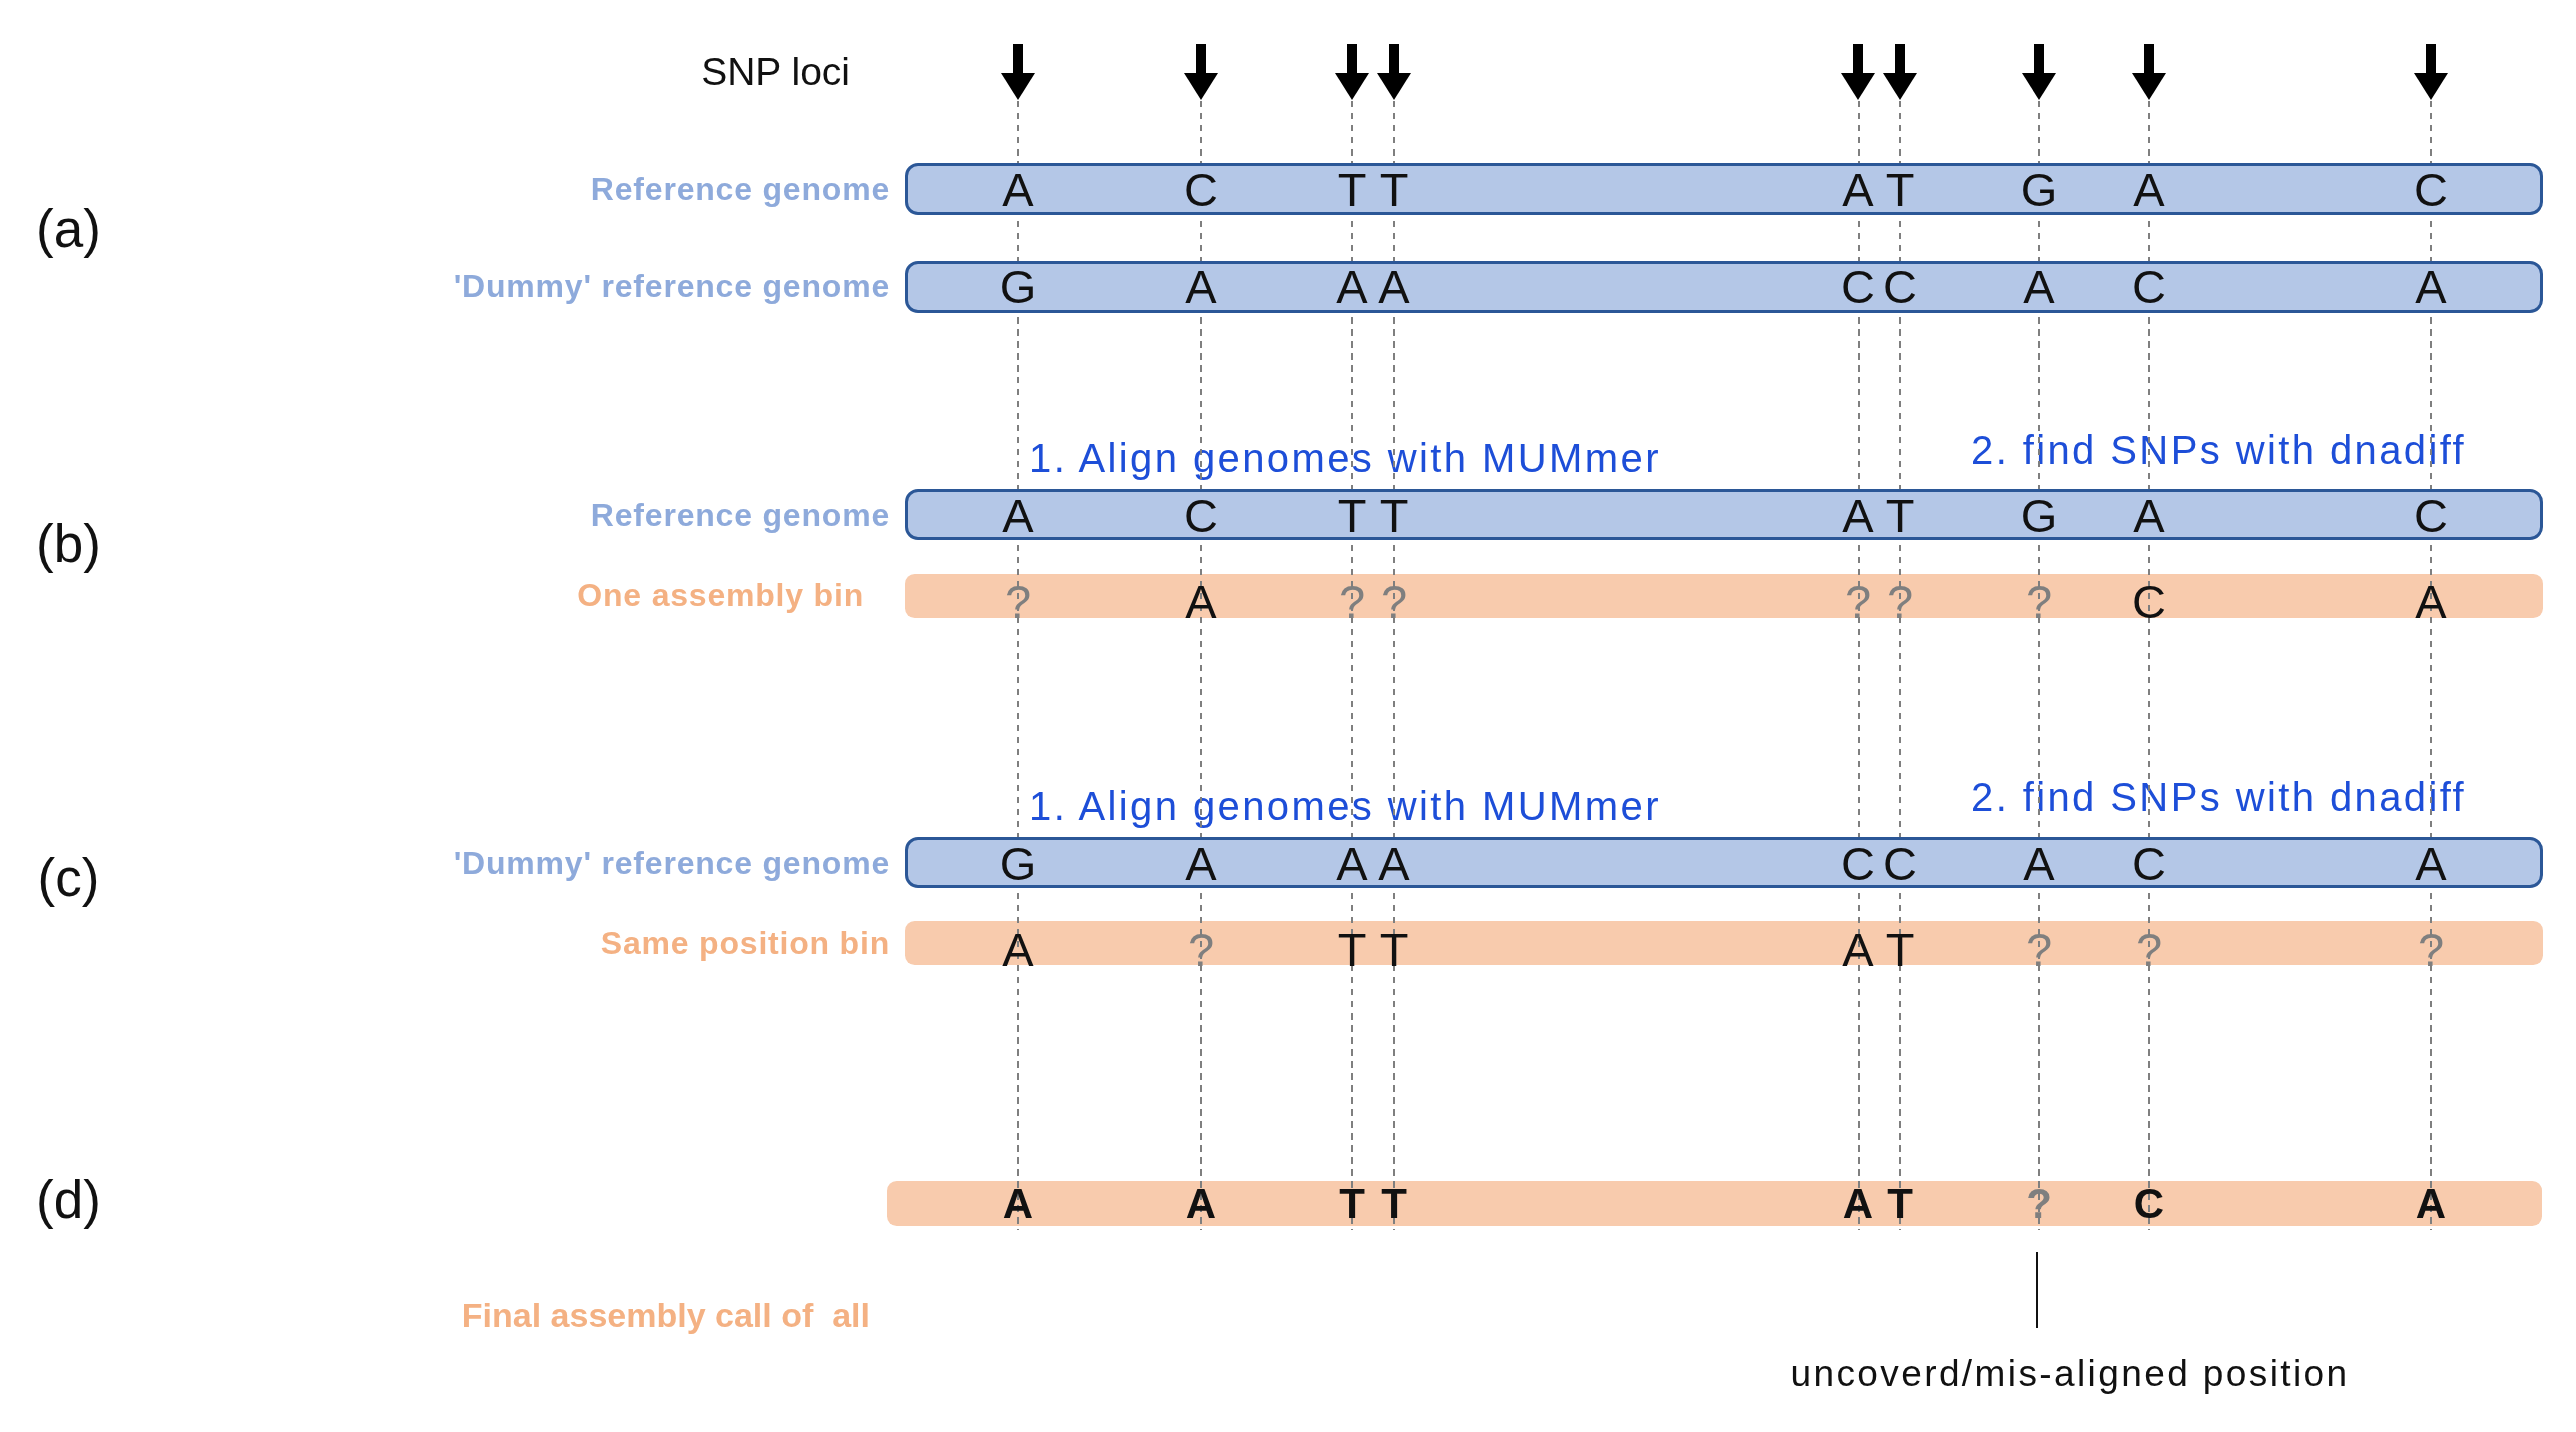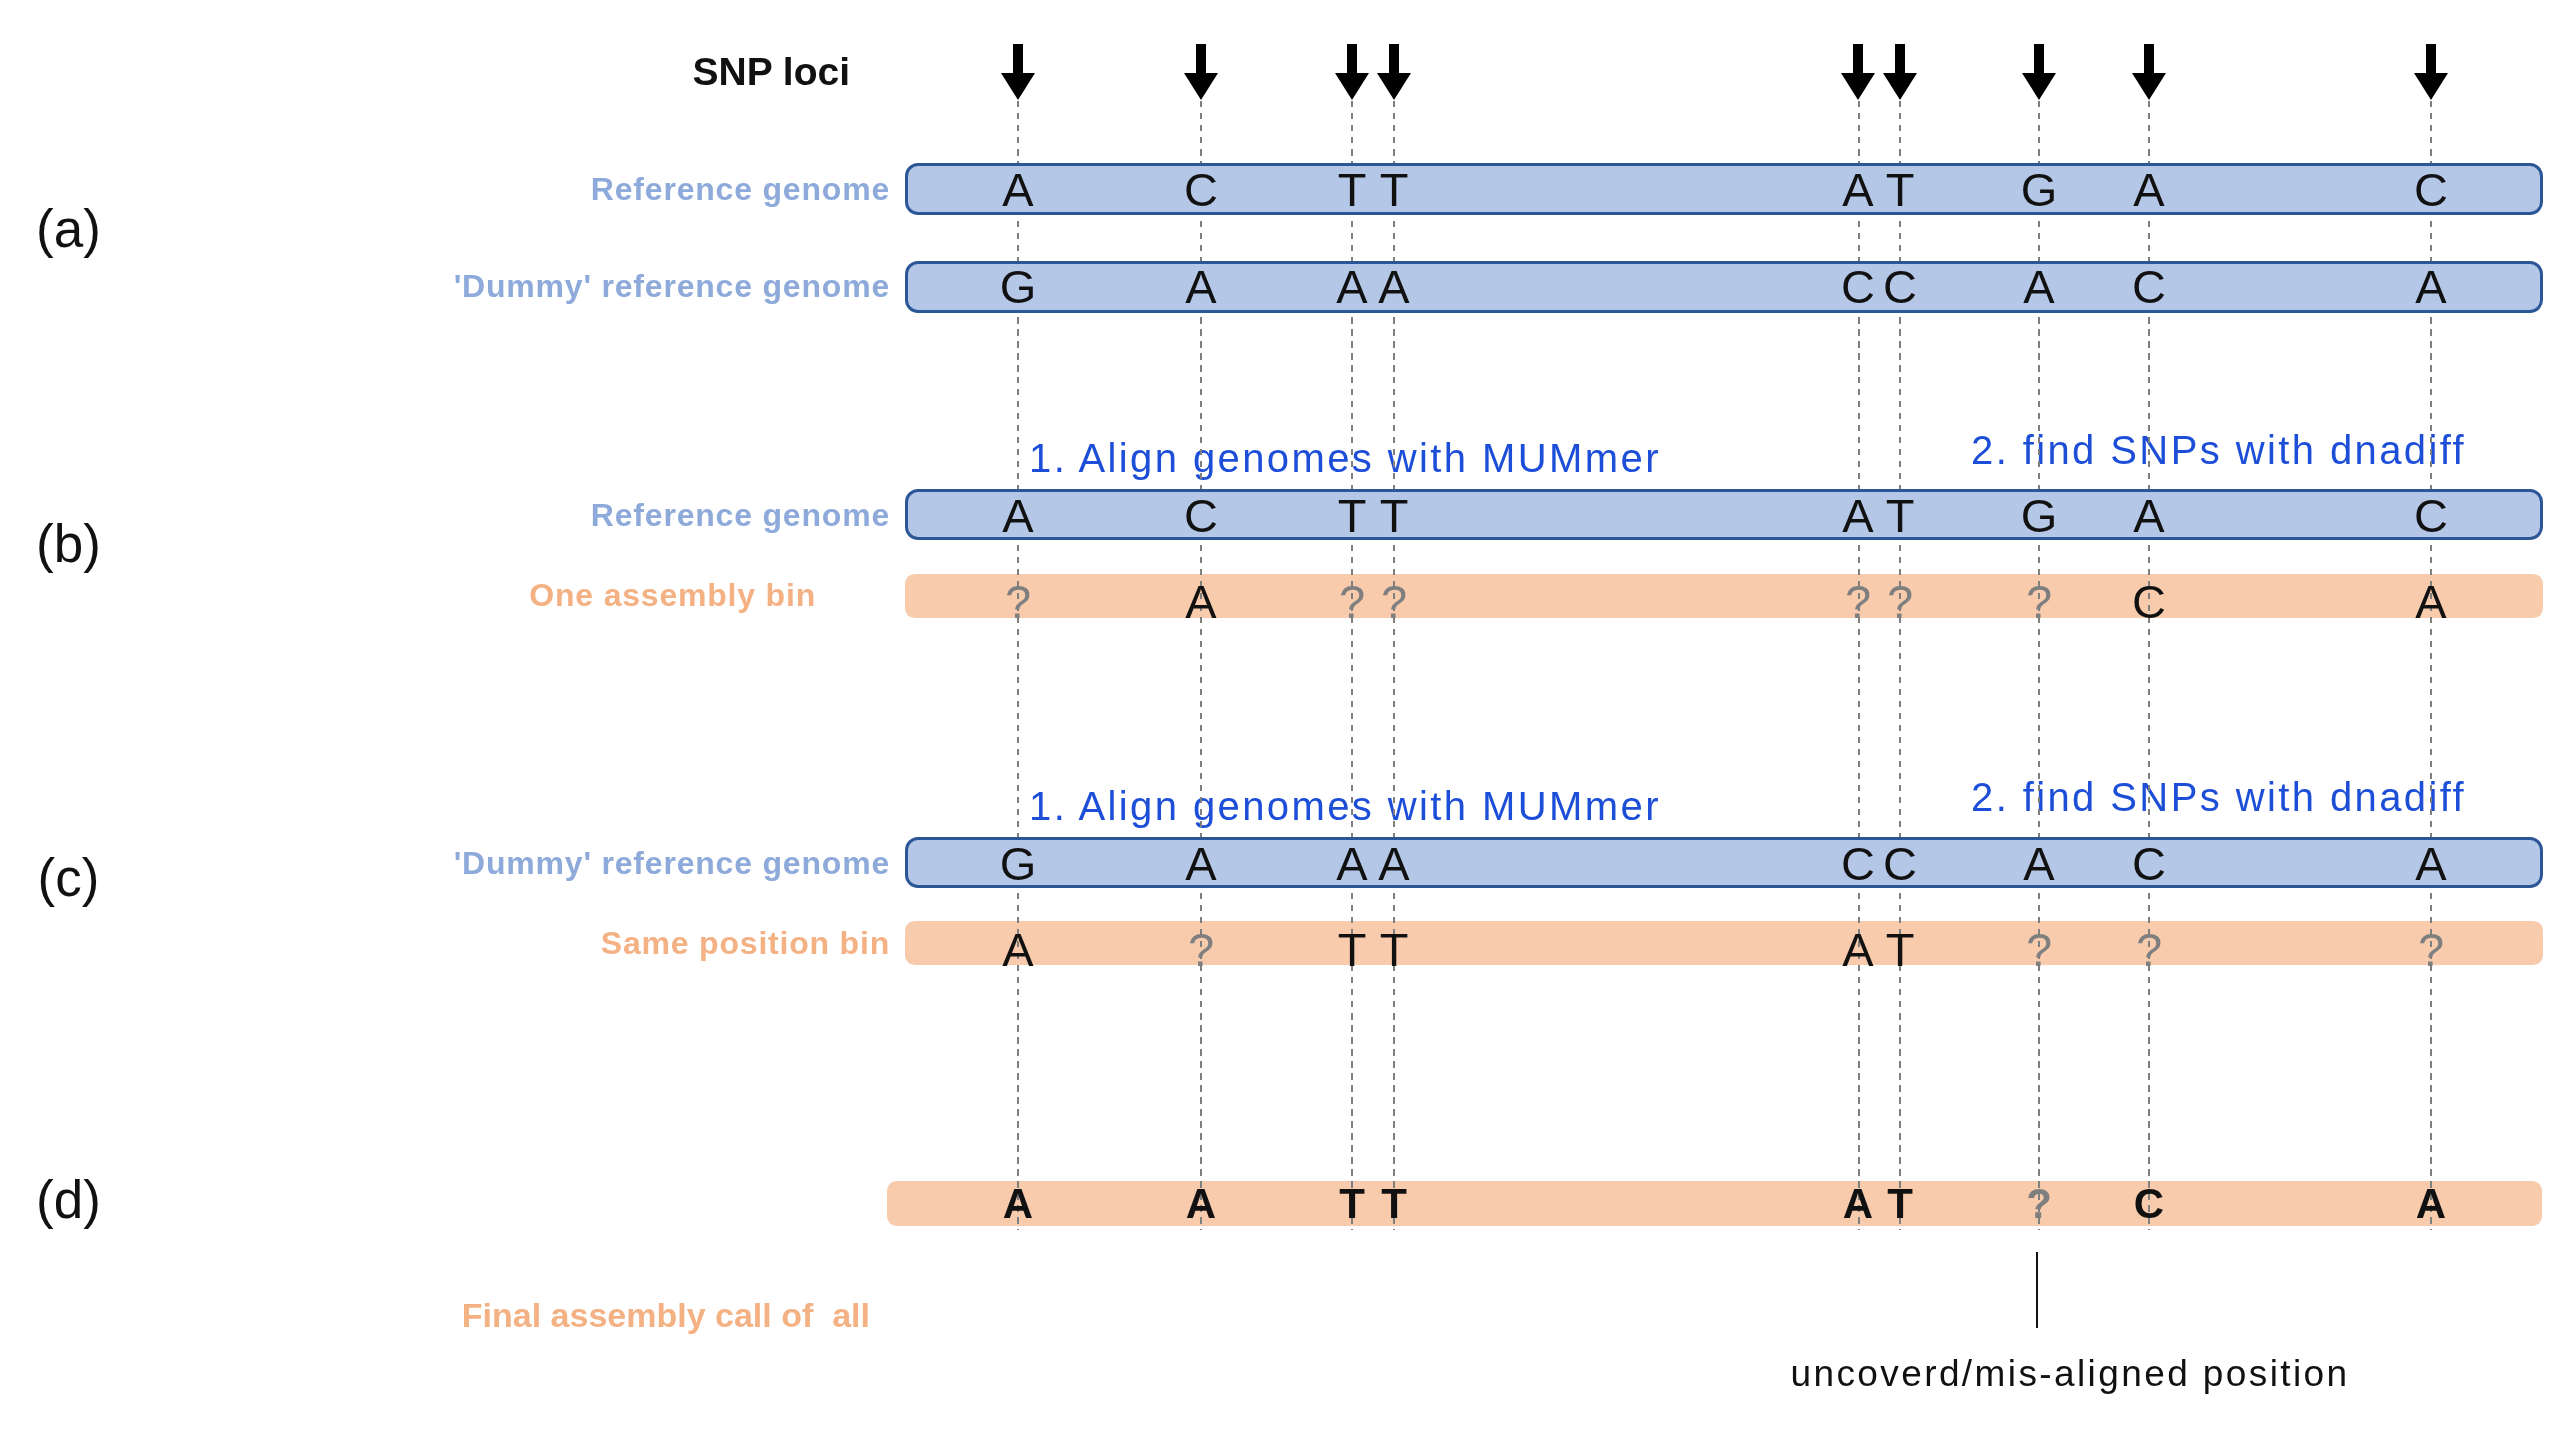--- a/index.html
+++ b/index.html
@@ -7,21 +7,21 @@
     position: relative;
     width: 2576px;
     height: 1432px;
     background: #ffffff;
     overflow: hidden;
     font-family: "Liberation Sans", sans-serif;
   }
   .abs { position: absolute; }
   .snp-loci-label {
     right: 1726px; top: 47px;
-    font-size: 39px; font-weight: bold; color: #111111;
+    font-size: 39px; font-weight: normal; color: #111111;
     line-height: 49px; white-space: pre;
   }
   .section-label {
     left: 16px; width: 105px; text-align: center;
     font-size: 53px; color: #111111; line-height: 73px; white-space: pre;
   }
   .section-label.sa { top: 192px; }
   .section-label.sb { top: 507px; }
   .section-label.sc { top: 841px; }
   .section-label.sd { top: 1163px; }
@@ -146,21 +146,21 @@
       <div style="position: absolute; left: 1018px; top: 515px; transform: translate(-50%, -50%); font-size: 47px; font-weight: normal; line-height: 1; color: rgb(17, 17, 17); z-index: 5;">A</div>
       <div style="position: absolute; left: 1201px; top: 515px; transform: translate(-50%, -50%); font-size: 47px; font-weight: normal; line-height: 1; color: rgb(17, 17, 17); z-index: 5;">C</div>
       <div style="position: absolute; left: 1352px; top: 515px; transform: translate(-50%, -50%); font-size: 47px; font-weight: normal; line-height: 1; color: rgb(17, 17, 17); z-index: 5;">T</div>
       <div style="position: absolute; left: 1394px; top: 515px; transform: translate(-50%, -50%); font-size: 47px; font-weight: normal; line-height: 1; color: rgb(17, 17, 17); z-index: 5;">T</div>
       <div style="position: absolute; left: 1858px; top: 515px; transform: translate(-50%, -50%); font-size: 47px; font-weight: normal; line-height: 1; color: rgb(17, 17, 17); z-index: 5;">A</div>
       <div style="position: absolute; left: 1900px; top: 515px; transform: translate(-50%, -50%); font-size: 47px; font-weight: normal; line-height: 1; color: rgb(17, 17, 17); z-index: 5;">T</div>
       <div style="position: absolute; left: 2039px; top: 515px; transform: translate(-50%, -50%); font-size: 47px; font-weight: normal; line-height: 1; color: rgb(17, 17, 17); z-index: 5;">G</div>
       <div style="position: absolute; left: 2149px; top: 515px; transform: translate(-50%, -50%); font-size: 47px; font-weight: normal; line-height: 1; color: rgb(17, 17, 17); z-index: 5;">A</div>
       <div style="position: absolute; left: 2431px; top: 515px; transform: translate(-50%, -50%); font-size: 47px; font-weight: normal; line-height: 1; color: rgb(17, 17, 17); z-index: 5;">C</div>
       <div style="position: absolute; left: 905px; top: 574px; width: 1638px; height: 44px; background: rgb(248, 203, 173); border: none; border-radius: 9.7px; box-sizing: border-box; z-index: 1;"></div>
-      <div style="position: absolute; right: 1760px; top: 574px; width: 809px; line-height: 42px; text-align: right; font-size: 32px; font-weight: bold; letter-spacing: 0.8px; white-space: pre; color: rgb(244, 177, 131); z-index: 5;">One assembly bin</div>
+      <div style="position: absolute; right: 1712px; top: 574px; width: 809px; line-height: 42px; text-align: right; font-size: 32px; font-weight: bold; letter-spacing: 0.8px; white-space: pre; color: rgb(244, 177, 131); z-index: 5;">One assembly bin</div>
       <div style="position: absolute; left: 1018px; top: 601px; transform: translate(-50%, -50%); font-size: 47px; font-weight: normal; line-height: 1; color: rgb(127, 127, 127); z-index: 5;">?</div>
       <div style="position: absolute; left: 1201px; top: 601px; transform: translate(-50%, -50%); font-size: 47px; font-weight: normal; line-height: 1; color: rgb(17, 17, 17); z-index: 5;">A</div>
       <div style="position: absolute; left: 1352px; top: 601px; transform: translate(-50%, -50%); font-size: 47px; font-weight: normal; line-height: 1; color: rgb(127, 127, 127); z-index: 5;">?</div>
       <div style="position: absolute; left: 1394px; top: 601px; transform: translate(-50%, -50%); font-size: 47px; font-weight: normal; line-height: 1; color: rgb(127, 127, 127); z-index: 5;">?</div>
       <div style="position: absolute; left: 1858px; top: 601px; transform: translate(-50%, -50%); font-size: 47px; font-weight: normal; line-height: 1; color: rgb(127, 127, 127); z-index: 5;">?</div>
       <div style="position: absolute; left: 1900px; top: 601px; transform: translate(-50%, -50%); font-size: 47px; font-weight: normal; line-height: 1; color: rgb(127, 127, 127); z-index: 5;">?</div>
       <div style="position: absolute; left: 2039px; top: 601px; transform: translate(-50%, -50%); font-size: 47px; font-weight: normal; line-height: 1; color: rgb(127, 127, 127); z-index: 5;">?</div>
       <div style="position: absolute; left: 2149px; top: 601px; transform: translate(-50%, -50%); font-size: 47px; font-weight: normal; line-height: 1; color: rgb(17, 17, 17); z-index: 5;">C</div>
       <div style="position: absolute; left: 2431px; top: 601px; transform: translate(-50%, -50%); font-size: 47px; font-weight: normal; line-height: 1; color: rgb(17, 17, 17); z-index: 5;">A</div>
       <div style="position: absolute; left: 905px; top: 837px; width: 1638px; height: 51px; background: rgb(180, 199, 231); border: 3.2px solid rgb(43, 87, 151); border-radius: 13px; box-sizing: border-box; z-index: 3;"></div>

